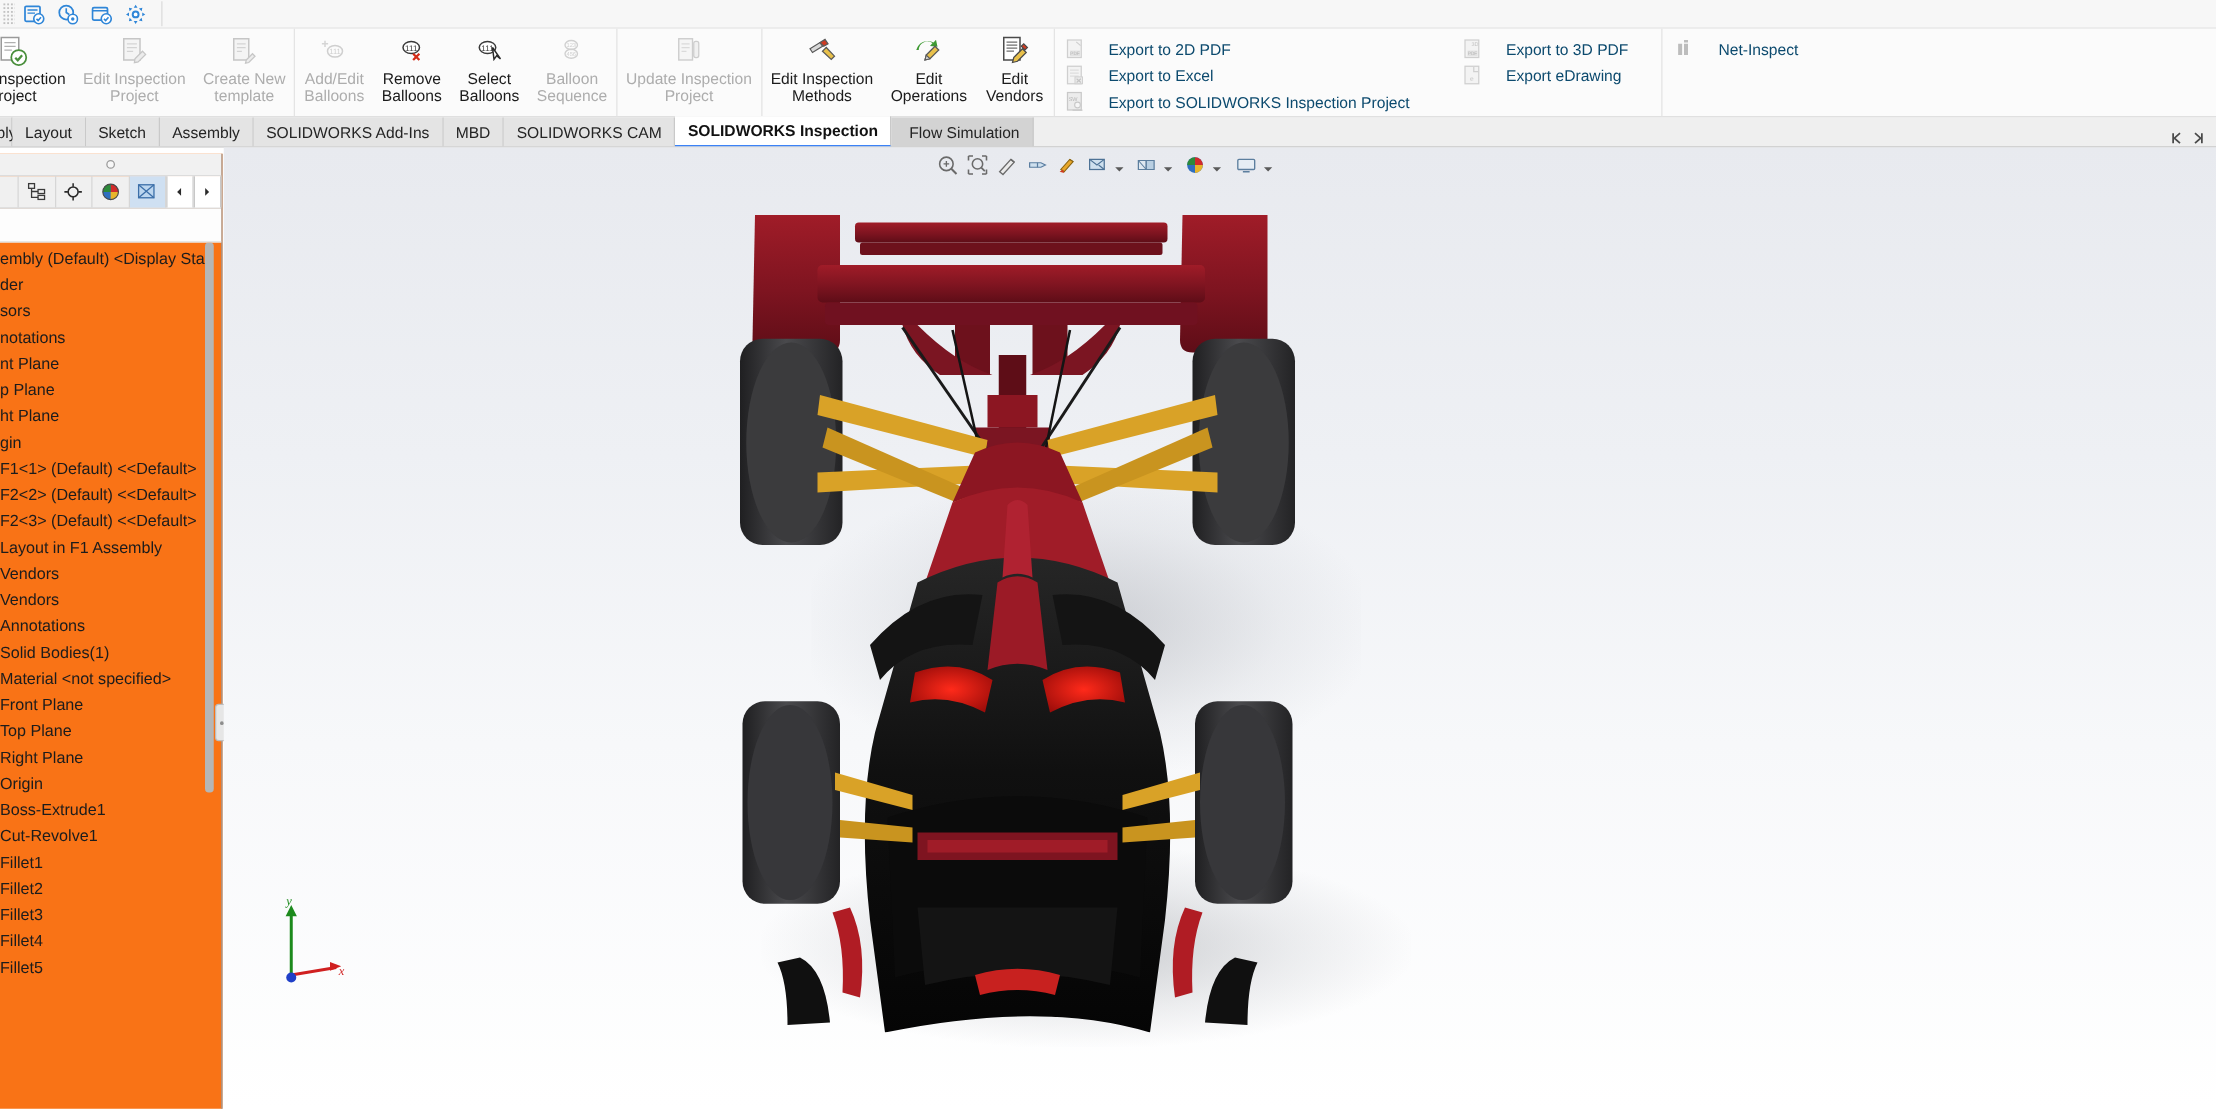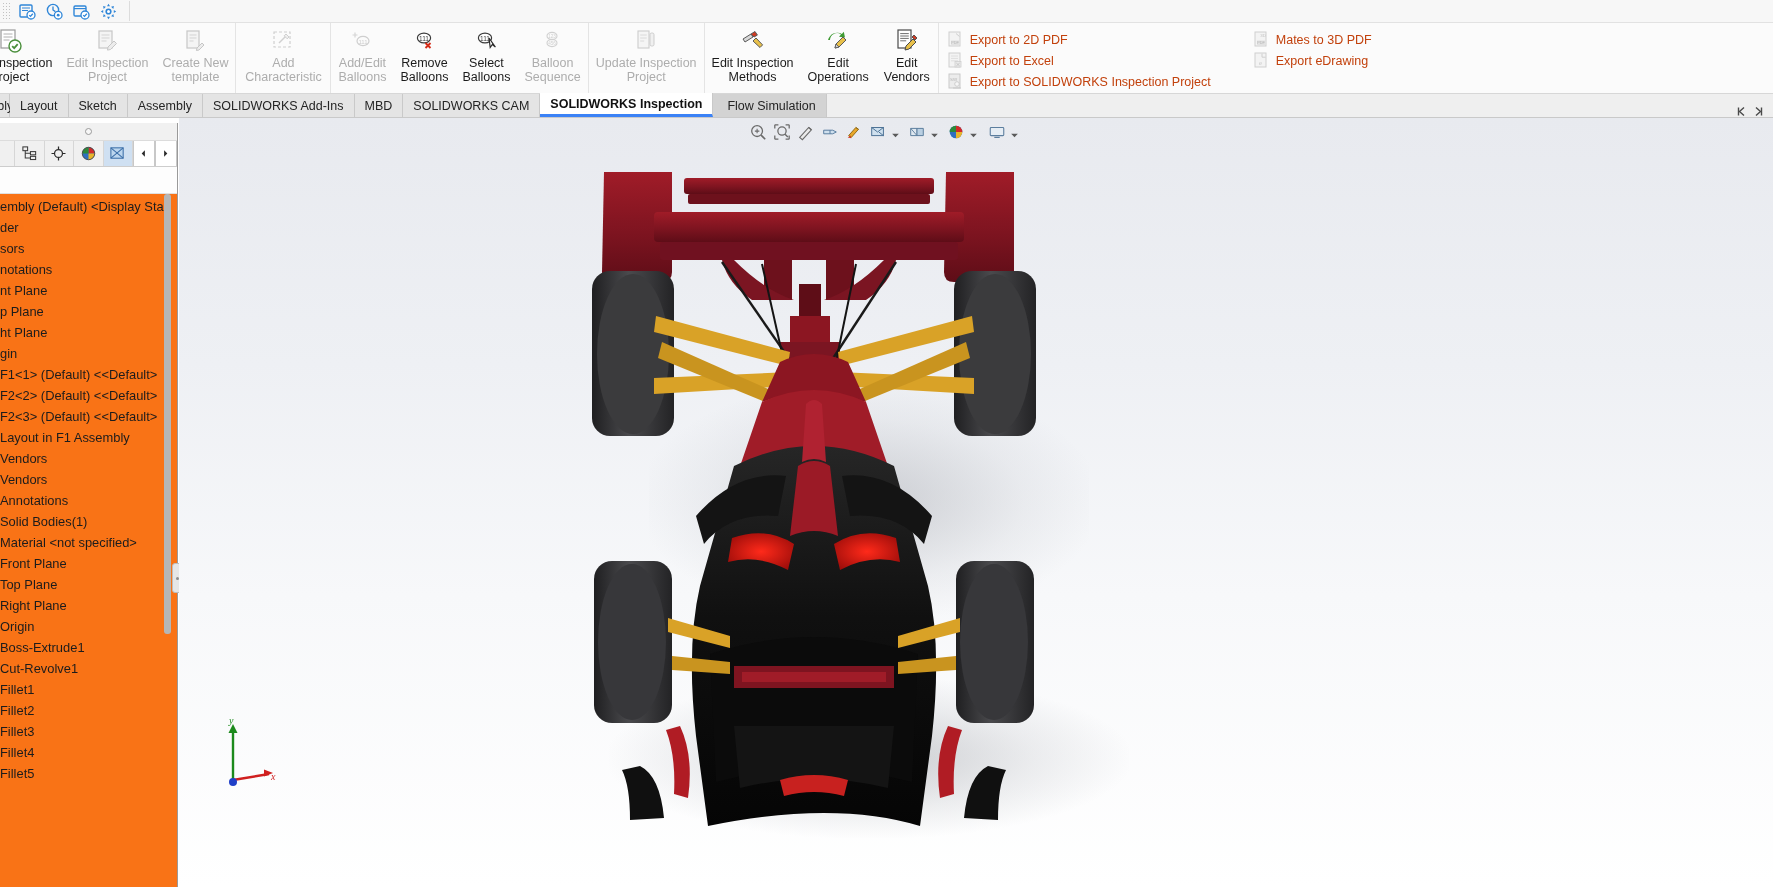--- a/index.html
+++ b/index.html
@@ -40,37 +40,37 @@
     padding:3px 7px 0 7px; min-width:62px; cursor:default;
     font-size:12.5px; color:#1b1b1b; line-height:13.5px;
   }
   .rbtn.disabled { color:#adadad; }
   .rbtn .ricon { width:26px; height:26px; margin-bottom:3px; display:block; }
   .rbtn .rlbl { text-align:center; white-space:pre-line; }
 
   
   .rlist { display:flex; flex-direction:column; justify-content:flex-start;
            padding:6px 4px 0 8px; gap:4px; }
-  .rlist-row { display:flex; align-items:center; gap:7px;
-               font-size:12.5px; color:#c2410c; height:17px; }
+  .rlist-row { display:flex; align-items:center; gap:19px;
+               font-size:12.5px; color:#0c4a6e; height:17px; }
   .rlist-row .micon { width:16px; height:17px; flex:none; display:block; }
 
   
   .tabs {
     position:absolute; left:0; top:94px; width:1773px; height:24px;
     background:#efefef; border-bottom:1px solid #c9c9c9;
     display:flex; align-items:flex-end;
   }
   .tab {
     height:23px; padding:0 10px; display:flex; align-items:center;
     font-size:12.5px; color:#242424; border-right:1px solid #c9c9c9;
     background:#e4e4e4; cursor:default; white-space:nowrap;
   }
   .tab.first { border-left:1px solid #c9c9c9; }
-  .tab.active { background:#ffffff; font-weight:bold; border-bottom:3px solid #3b82f6;
+  .tab.active { background:#ffffff; font-weight:bold; border-bottom:1px solid #3b82f6;
                 color:#111; height:24px; }
   .tab.sim { background:#d3d3d3;padding-left:14px; }
   .tabs-spacer { flex:1; }
   .tabs-arrows { display:flex; align-items:center; gap:4px; padding-right:8px;}
   .tarrow { width:13px; height:13px; display:block; }
 
   
   .lpanel {
     position:absolute; left:0; top:123px; width:178px; height:769px;
     background:#f97316; border-right:1px solid #9a9a9a;
@@ -207,33 +207,20 @@
             <rect x="5" y="3" width="12" height="17" fill="#f4f4f4" stroke="#c6c6c6" stroke-width="1.2"></rect>
             <path d="M7.5 7h7M7.5 10h7M7.5 13h4" stroke="#d3d3d3" stroke-width="1"></path>
             <path d="M15 20l5-5 2 2-5 5-2.6.5z" fill="#ececec" stroke="#c6c6c6" stroke-width="1"></path>
           </svg>
         </span>
         <span class="rlbl">Create New
 template</span>
       </div>
     </div>
 
-    <div class="rgroup">
-      <div class="rbtn disabled" style="min-width:94px;">
-        <span class="ricon">
-          <svg viewBox="0 0 26 26" width="26" height="26">
-            <rect x="4" y="4" width="16" height="15" fill="none" stroke="#cfcfcf" stroke-width="1.2" stroke-dasharray="3 2"></rect>
-            <path d="M9 15l7-7" stroke="#d0d0d0" stroke-width="1.4"></path>
-            <path d="M16 6l3 3-1.8 1.8-3-3z" fill="#efefef" stroke="#cfcfcf" stroke-width="1"></path>
-          </svg>
-        </span>
-        <span class="rlbl">Add
-Characteristic</span>
-      </div>
-    </div>
 
     <div class="rgroup">
       <div class="rbtn disabled">
         <span class="ricon">
           <svg viewBox="0 0 26 26" width="26" height="26">
             <ellipse cx="14" cy="13" rx="6" ry="4.6" fill="none" stroke="#cfcfcf" stroke-width="1.2"></ellipse>
             <text x="14" y="15.5" font-size="6" text-anchor="middle" fill="#cfcfcf" font-family="Liberation Sans, sans-serif">111</text>
             <path d="M6 4.5v5M3.5 7h5" stroke="#d5d5d5" stroke-width="1.2"></path>
           </svg>
         </span>
@@ -370,35 +357,49 @@
       <div class="rlist">
         <div class="rlist-row">
           <span class="micon">
             <svg viewBox="0 0 16 17" width="16" height="17">
               <rect x="2" y="1" width="11" height="14" fill="#f3f3f3" stroke="#cfcfcf" stroke-width="1"></rect>
               <rect x="4" y="9.5" width="8" height="4.5" fill="#e2e2e2"></rect>
               <text x="8" y="13.3" font-size="3.8" text-anchor="middle" fill="#b5b5b5" font-family="Liberation Sans, sans-serif">PDF</text>
               <text x="10" y="6" font-size="4.4" text-anchor="middle" fill="#c4c4c4" font-family="Liberation Sans, sans-serif">3D</text>
             </svg>
           </span>
-          <span>Mates to 3D PDF</span>
+          <span>Export to 3D PDF</span>
         </div>
         <div class="rlist-row">
           <span class="micon">
             <svg viewBox="0 0 16 17" width="16" height="17">
               <rect x="2" y="1" width="11" height="14" fill="#f3f3f3" stroke="#cfcfcf" stroke-width="1"></rect>
               <path d="M9 1.6v3.6h3.6" fill="none" stroke="#cfcfcf" stroke-width="1"></path>
               <text x="7.5" y="12.6" font-size="6.5" text-anchor="middle" fill="#c6c6c6" font-family="Liberation Serif, serif">e</text>
             </svg>
           </span>
           <span>Export eDrawing</span>
         </div>
       </div>
     </div>
 
+    <div class="rgroup" style="border-left:1px solid #e4e4e4; border-right:none; margin-left:22px;">
+      <div class="rlist" style="padding-left:10px;">
+        <div class="rlist-row">
+          <span class="micon">
+            <svg viewBox="0 0 16 17" width="16" height="17">
+              <rect x="2.5" y="4" width="3.2" height="9" fill="#bdbdbd"></rect>
+              <rect x="7.2" y="4" width="3.2" height="9" fill="#bdbdbd"></rect>
+              <rect x="7.2" y="1" width="3.2" height="2" fill="#bdbdbd"></rect>
+            </svg>
+          </span>
+          <span>Net-Inspect</span>
+        </div>
+      </div>
+    </div>
   </div>
 
   <div class="tabs">
     <div class="tab first" style="margin-left:-52px; width:62px;">
       <span>Assembly</span>
     </div>
     <div class="tab">
       <span>Layout</span>
     </div>
     <div class="tab">

